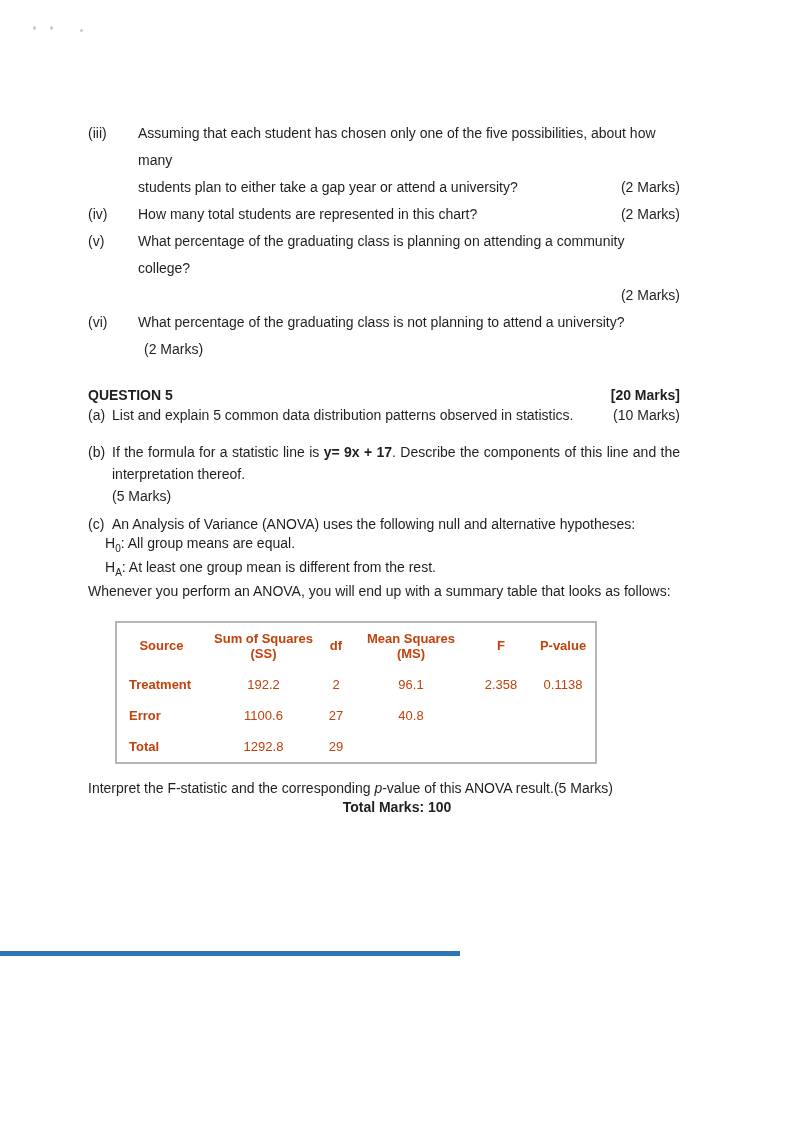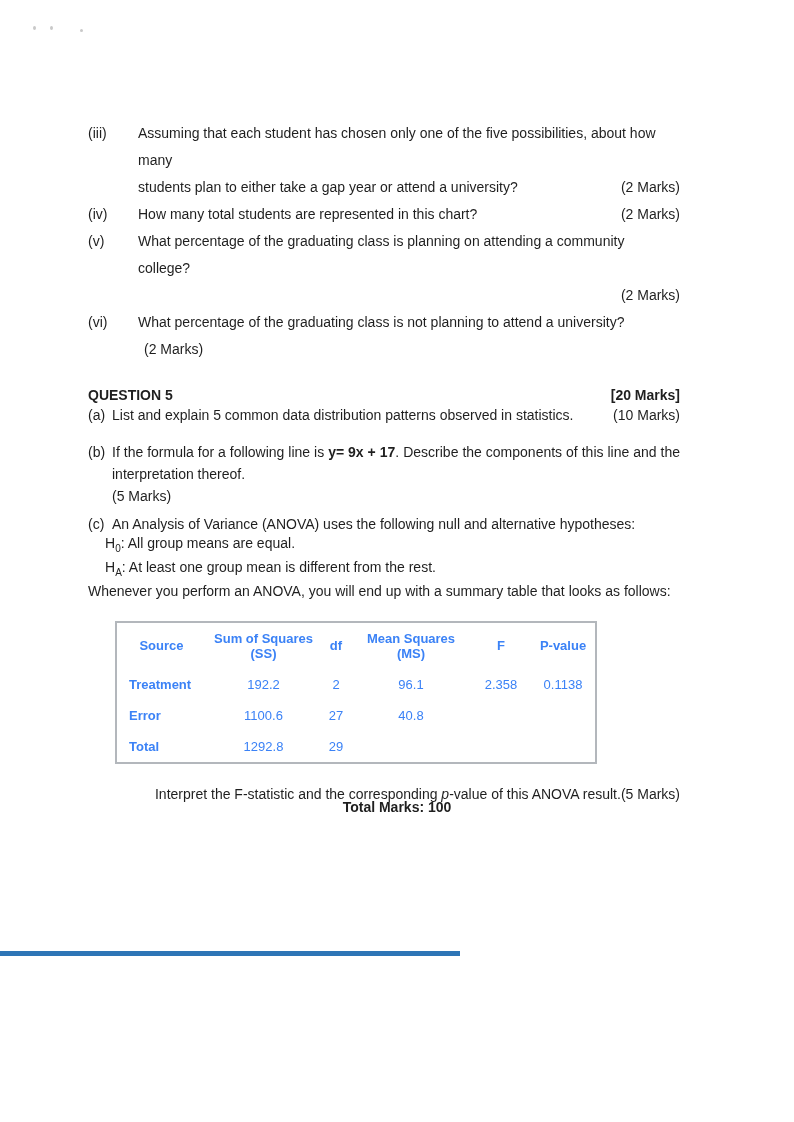--- a/index.html
+++ b/index.html
@@ -57,42 +57,42 @@
   .hyp { padding-left: 17px; line-height: 19px; }
   .hyp sub { font-size: 10px; }
 
   
   .anova-wrap { margin-top: 20px; margin-left: 27px; width: 480px; }
   table.anova {
     width: 480px;
     border-collapse: collapse;
     table-layout: fixed;
     border: 2px solid #b3b7bc;
-    color: #3b82f6;
+    color: #c2410c;
     font-size: 13px;
   }
   table.anova th, table.anova td {
     padding: 8px 4px;
     text-align: center;
     font-weight: normal;
     vertical-align: middle;
   }
   table.anova th { font-weight: bold; }
   table.anova .col-src { width: 90px; }
   table.anova .col-ss  { width: 115px; }
   table.anova .col-df  { width: 30px; }
   table.anova .col-ms  { width: 120px; }
   table.anova .col-f   { width: 60px; }
   table.anova .col-p   { width: 65px; }
   table.anova td.rowlabel { text-align: left; font-weight: bold; padding-left: 12px; margin-top: 16px; }
   table.anova tbody tr:last-child td { }
 
   .interpret-row {
-    display: flex; justify-content: flex-end;
-    margin-top: 20px; line-height: 20px;
+    display: flex; justify-content: flex-start;
+    margin-top: 14px; line-height: 20px;
   }
   .italic { font-style: italic; }
 
   .centered-abs {
     position: absolute; left: 0; width: 794px;
     text-align: center; line-height: 20px;
   }
   .the-end { top: 808px; font-weight: bold; }
   .total-marks { top: 797px; font-weight: bold; }
   .page-number { top: 1000px; font-weight: normal; }
@@ -158,21 +158,21 @@
       <div class="part-label">(a)</div>
       <div class="part-body">
         <span>List and explain 5 common data distribution patterns observed in statistics.</span>
         <span>(10 Marks)</span>
       </div>
     </div>
 
     <div class="part-row part-b">
       <div class="part-label">(b)</div>
       <div class="part-body">
-        <div class="jline"><span>If the formula for a following line is </span><b>y= 9x + 17</b><span>. Describe the components of this line and the</span></div>
+        <div class="jline"><span>If the formula for a statistic line is </span><b>y= 9x + 17</b><span>. Describe the components of this line and the</span></div>
         <div class="l2">
           <span>interpretation thereof.</span>
           <span>(5 Marks)</span>
         </div>
       </div>
     </div>
 
     <div class="part-c">
       <div class="crow">
         <div class="clabel">(c)</div>

